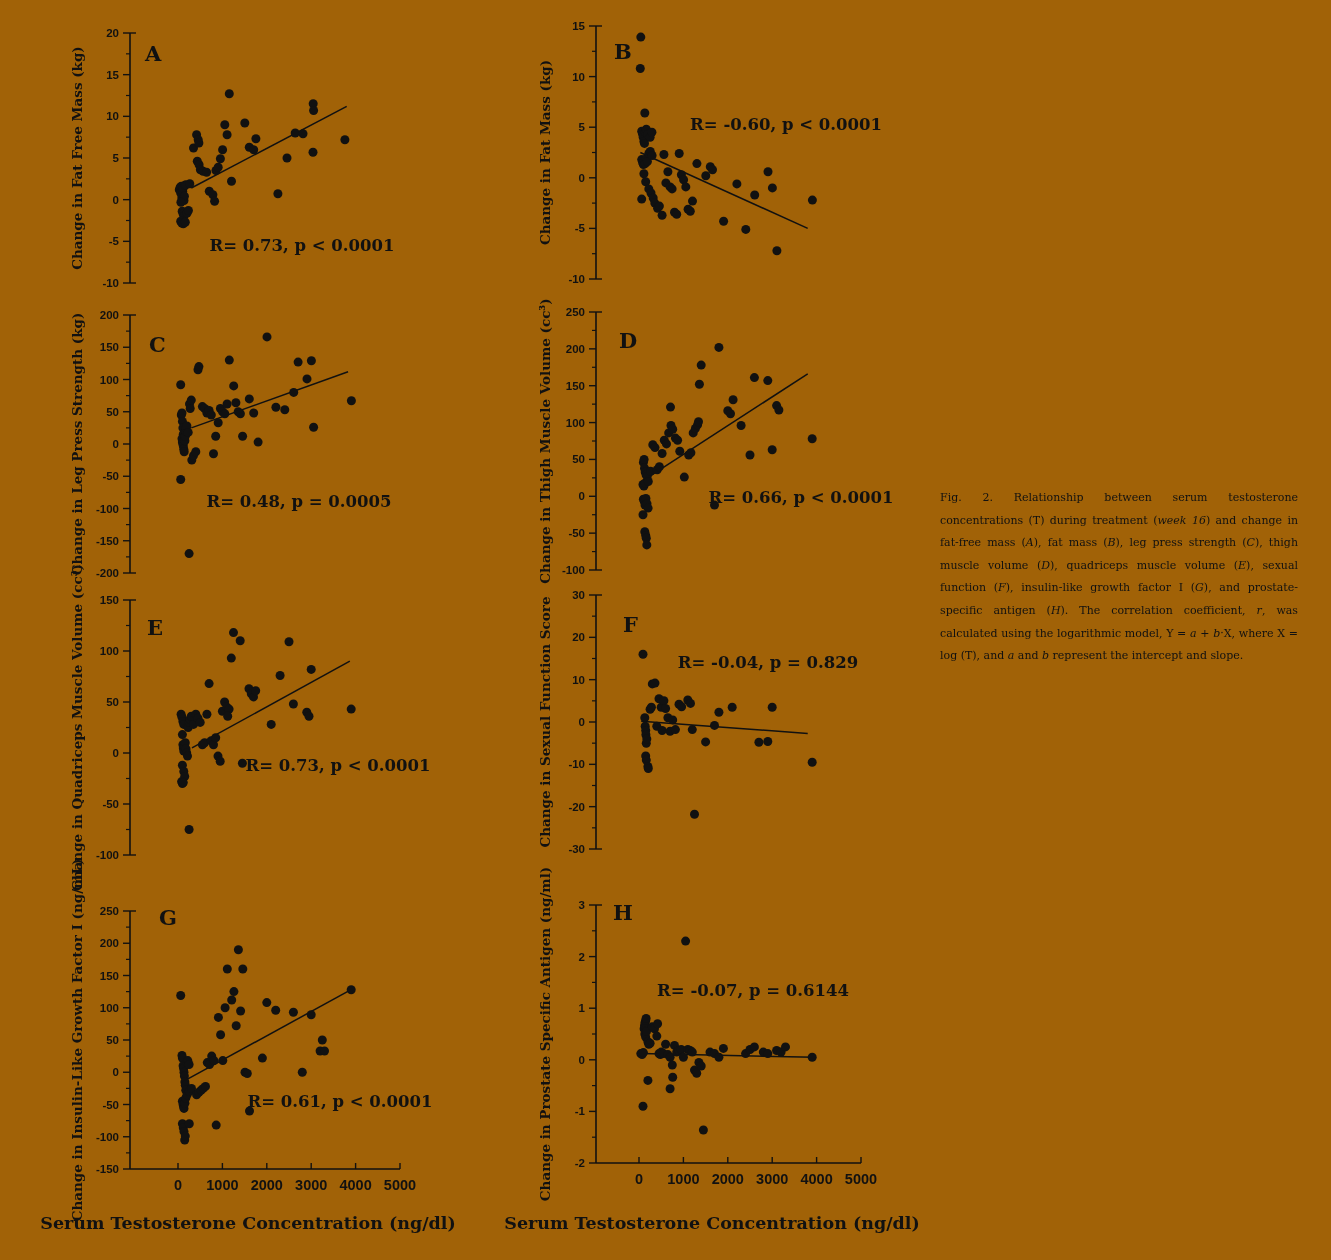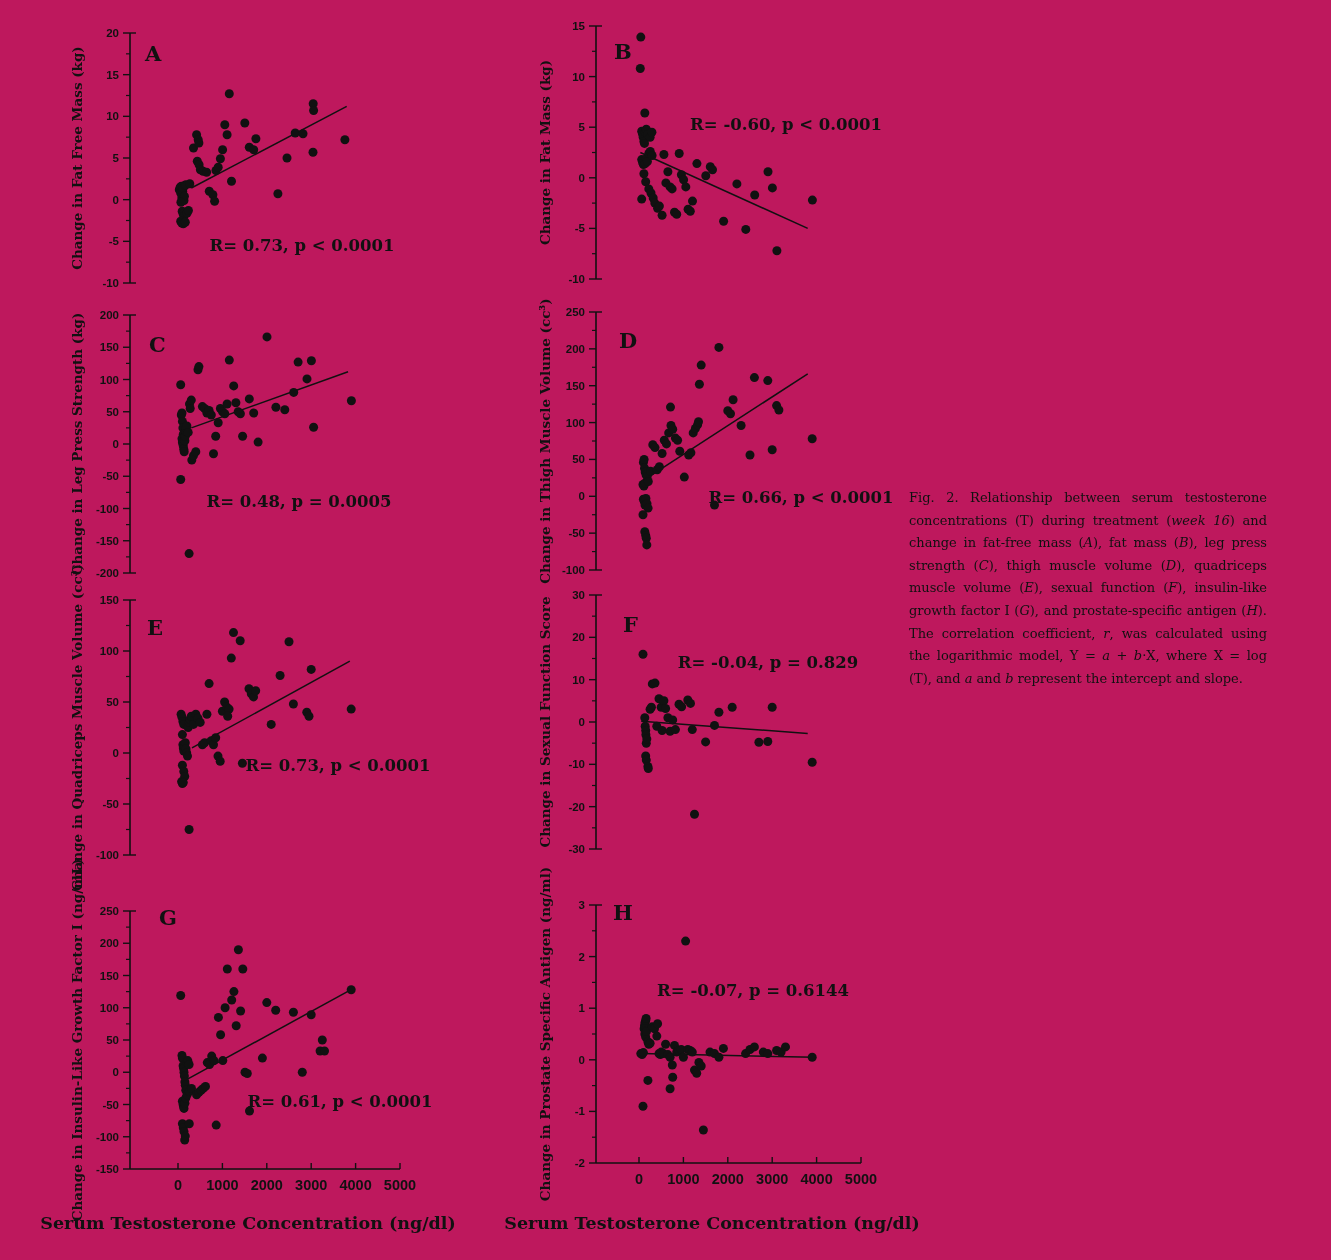--- a/index.html
+++ b/index.html
@@ -1,20 +1,20 @@
 <!DOCTYPE html>
 <html><head>
 <meta charset="utf-8">
 <style>
   html,body{margin:0;padding:0;background:#ffffff;}
-  .page{position:relative;width:1331px;height:1260px;background:#be185d;overflow:hidden;
+  .page{position:relative;width:1331px;height:1260px;background:#a16207;overflow:hidden;
         font-family:"Liberation Sans", sans-serif;}
   #figure-svg{position:absolute;left:0;top:0;}
-  #caption{position:absolute;left:909px;top:487px;width:358px;
-           font-family:"DejaVu Serif", serif;font-size:13px;line-height:22.6px;
+  #caption{position:absolute;left:940px;top:487px;width:358px;
+           font-family:"DejaVu Serif", serif;font-size:11px;line-height:22.6px;
            color:#111;text-align:justify;}
   #caption .it{font-style:italic;}
 </style>
 </head>
 <body>
 
 <div class="page">
   <svg id="figure-svg" width="1331" height="1260" viewBox="0 0 1331 1260">
       <g>
         <line x1="130" y1="33" x2="130" y2="283" stroke="#111111" stroke-width="1.6"></line>

